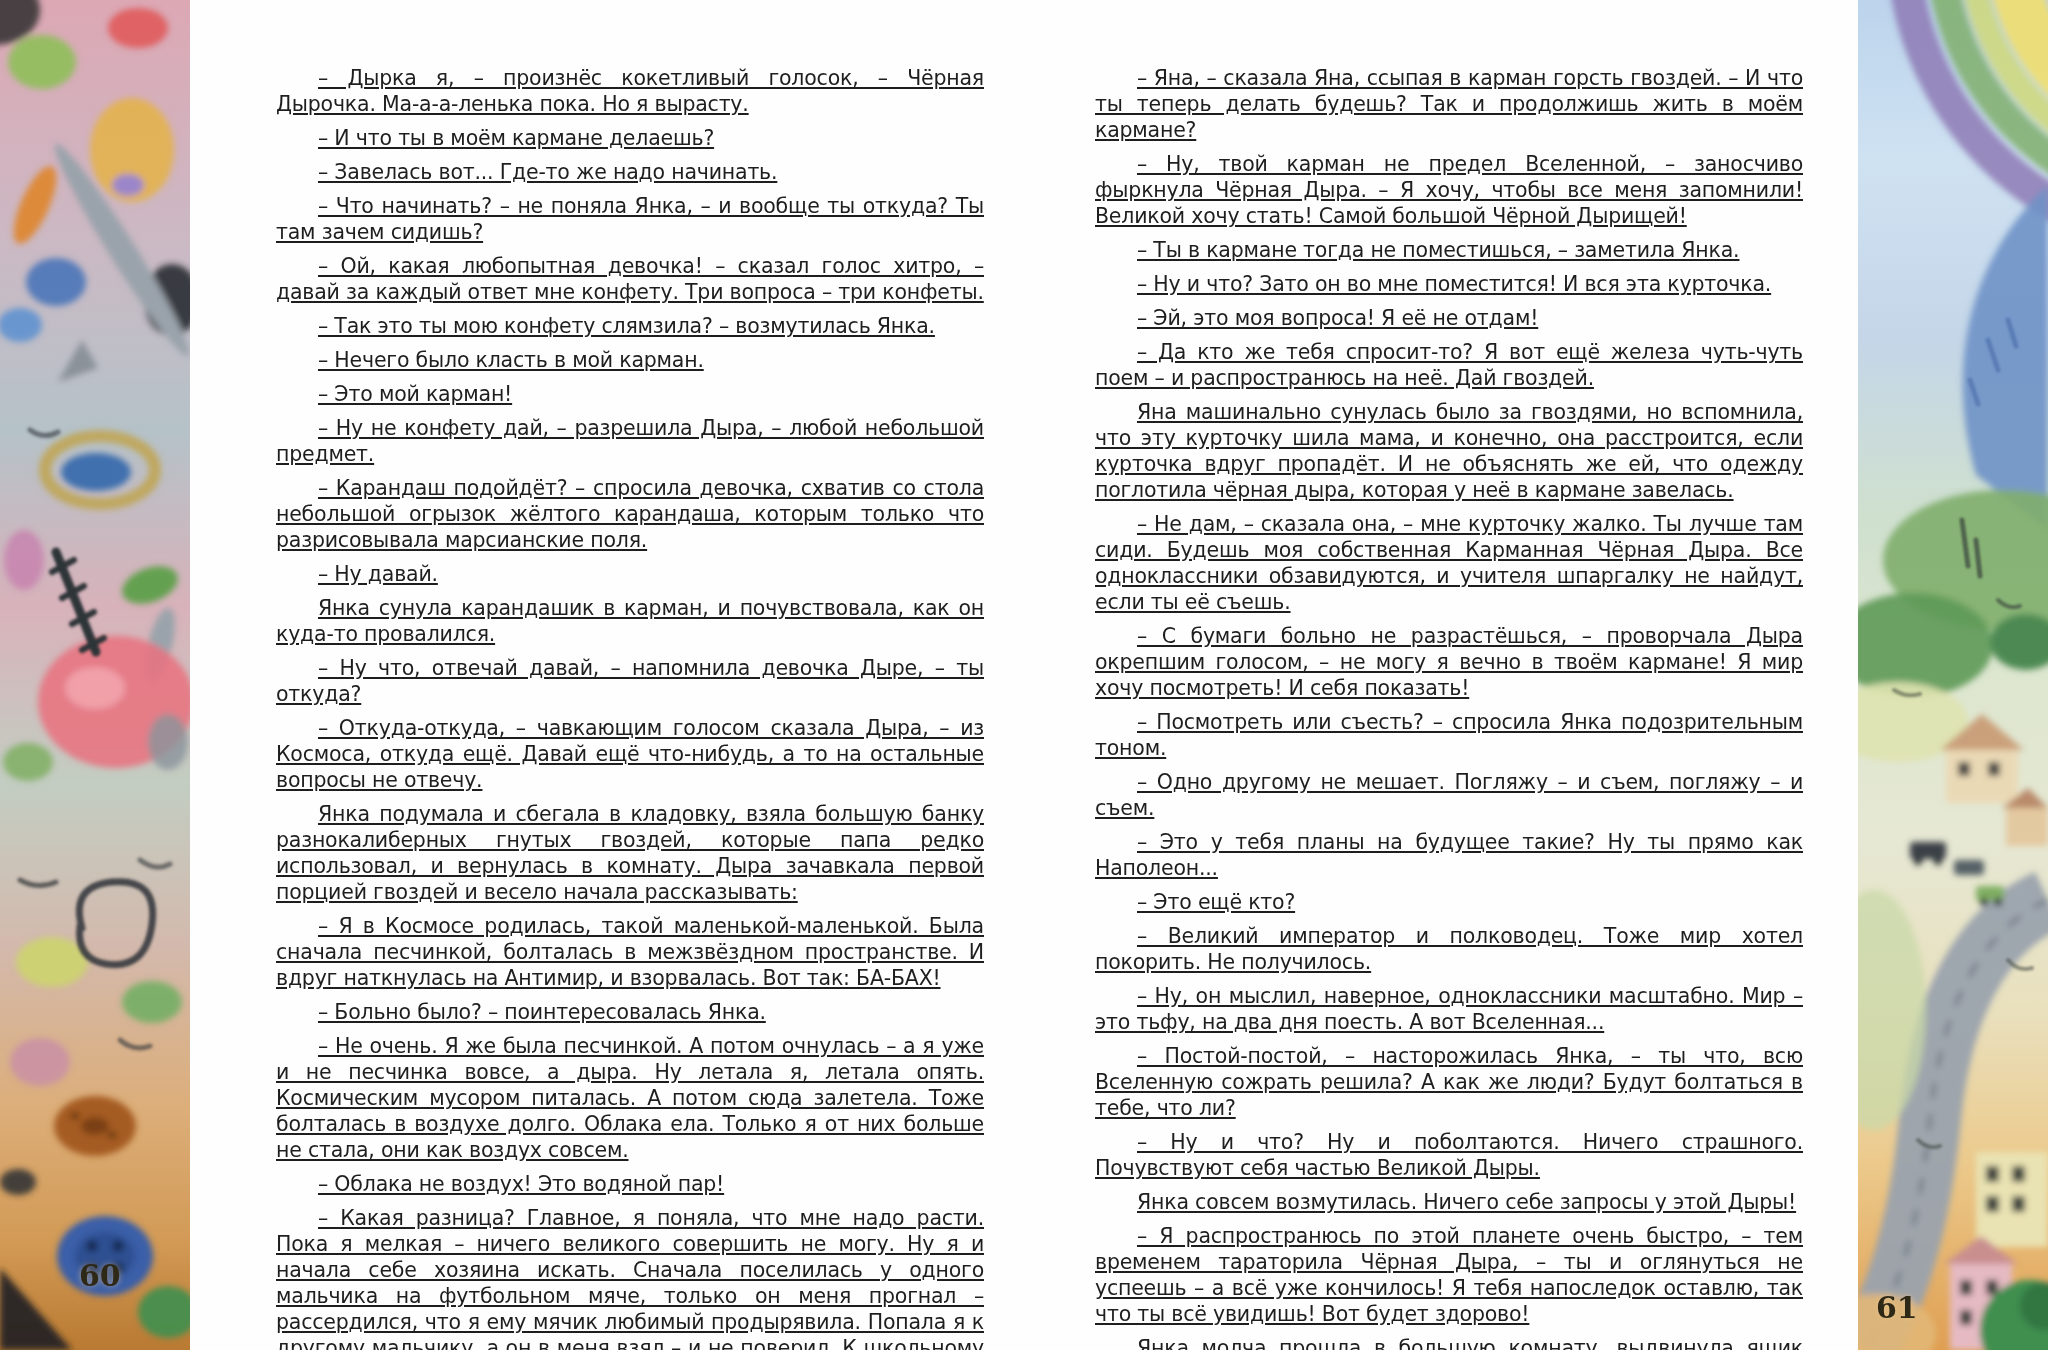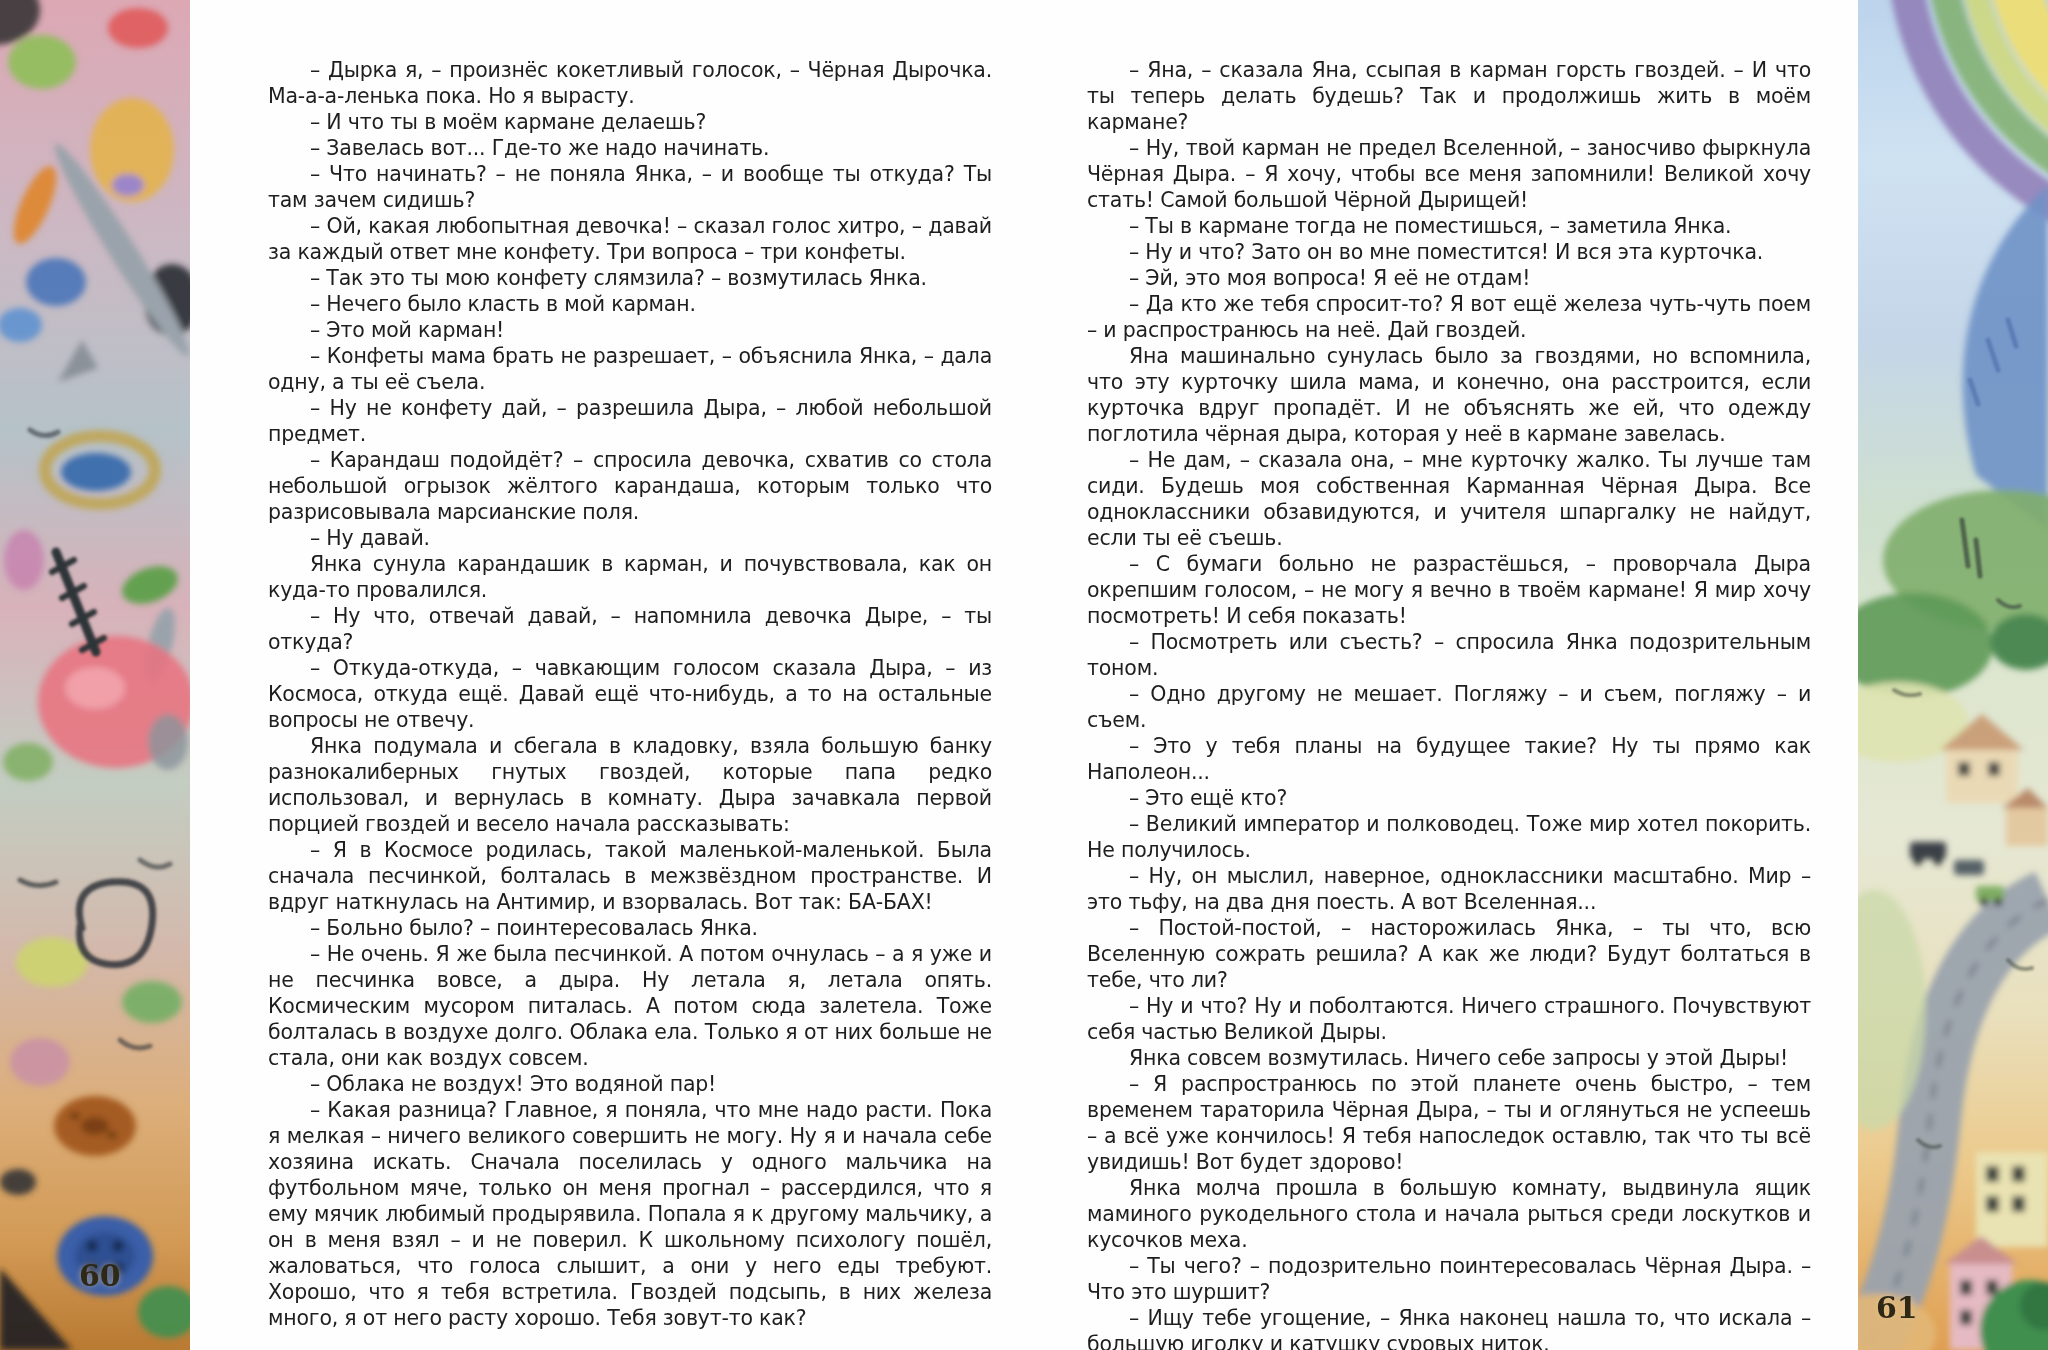--- a/index.html
+++ b/index.html
@@ -14,21 +14,21 @@
   #art-left{left:0;width:190px;}
   #art-right{right:0;width:190px;}
   .text-col{
     position:absolute;top:57px;width:724px;
     color:#1e1e1e;
     font-size:20.5px;line-height:26px;
     text-align:justify;
     letter-spacing:-0.2px;
     hyphens:auto;
   }
-  .text-col p{margin:0;text-indent:42px;}
+  .text-col p{margin:8px;text-indent:42px;text-decoration:underline;}
   #left-col{left:268px;}
   #right-col{left:1087px;}
   .page-number{
     position:absolute;
     font-family:"DejaVu Serif","Liberation Serif",serif;
     font-weight:bold;font-size:30px;color:#2e2817;
     text-shadow:0 0 6px rgba(238,200,140,.65);
   }
   #pn-left{left:79px;top:1258px;}
   #pn-right{left:1876px;top:1258px;margin-top:32px;}
@@ -200,21 +200,20 @@
 
   <div class="text-col" id="left-col">
       <p>– Дырка я, – произнёс кокетливый голосок, – Чёрная Дырочка. Ма-а-а-ленька пока. Но я вырасту.</p>
       <p>– И что ты в моём кармане делаешь?</p>
       <p>– Завелась вот... Где-то же надо начинать.</p>
       <p>– Что начинать? – не поняла Янка, – и вообще ты откуда? Ты там зачем сидишь?</p>
       <p>– Ой, какая любопытная девочка! – сказал голос хитро, – давай за каждый ответ мне конфету. Три вопроса – три конфеты.</p>
       <p>– Так это ты мою конфету слямзила? – возмутилась Янка.</p>
       <p>– Нечего было класть в мой карман.</p>
       <p>– Это мой карман!</p>
-      <p>– Конфеты мама брать не разрешает, – объяснила Янка, – дала одну, а ты её съела.</p>
       <p>– Ну не конфету дай, – разрешила Дыра, – любой небольшой предмет.</p>
       <p>– Карандаш подойдёт? – спросила девочка, схватив со стола небольшой огрызок жёлтого карандаша, которым только что разрисовывала марсианские поля.</p>
       <p>– Ну давай.</p>
       <p>Янка сунула карандашик в карман, и почувствовала, как он куда-то провалился.</p>
       <p>– Ну что, отвечай давай, – напомнила девочка Дыре, – ты откуда?</p>
       <p>– Откуда-откуда, – чавкающим голосом сказала Дыра, – из Космоса, откуда ещё. Давай ещё что-нибудь, а то на остальные вопросы не отвечу.</p>
       <p>Янка подумала и сбегала в кладовку, взяла большую банку разнокалиберных гнутых гвоздей, которые папа редко использовал, и вернулась в комнату. Дыра зачавкала первой порцией гвоздей и весело начала рассказывать:</p>
       <p>– Я в Космосе родилась, такой маленькой-маленькой. Была сначала песчинкой, болталась в межзвёздном пространстве. И вдруг наткнулась на Антимир, и взорвалась. Вот так: БА-БАХ!</p>
       <p>– Больно было? – поинтересовалась Янка.</p>
       <p>– Не очень. Я же была песчинкой. А потом очнулась – а я уже и не песчинка вовсе, а дыра. Ну летала я, летала опять. Космическим мусором питалась. А потом сюда залетела. Тоже болталась в воздухе долго. Облака ела. Только я от них больше не стала, они как воздух совсем.</p>

